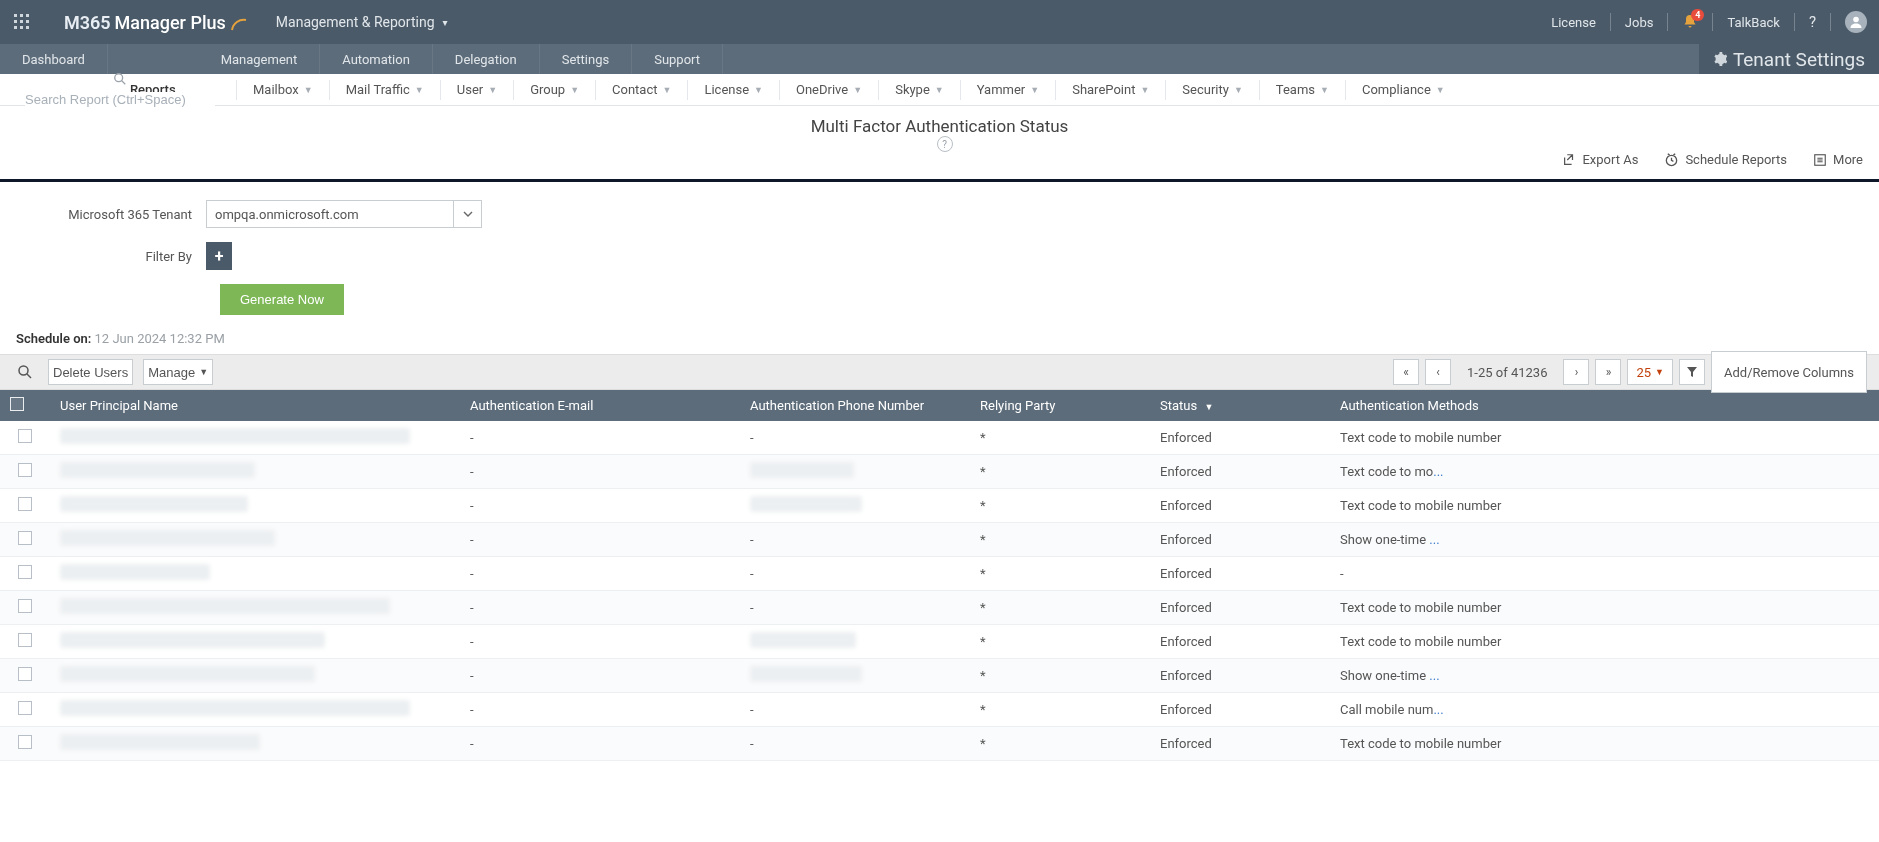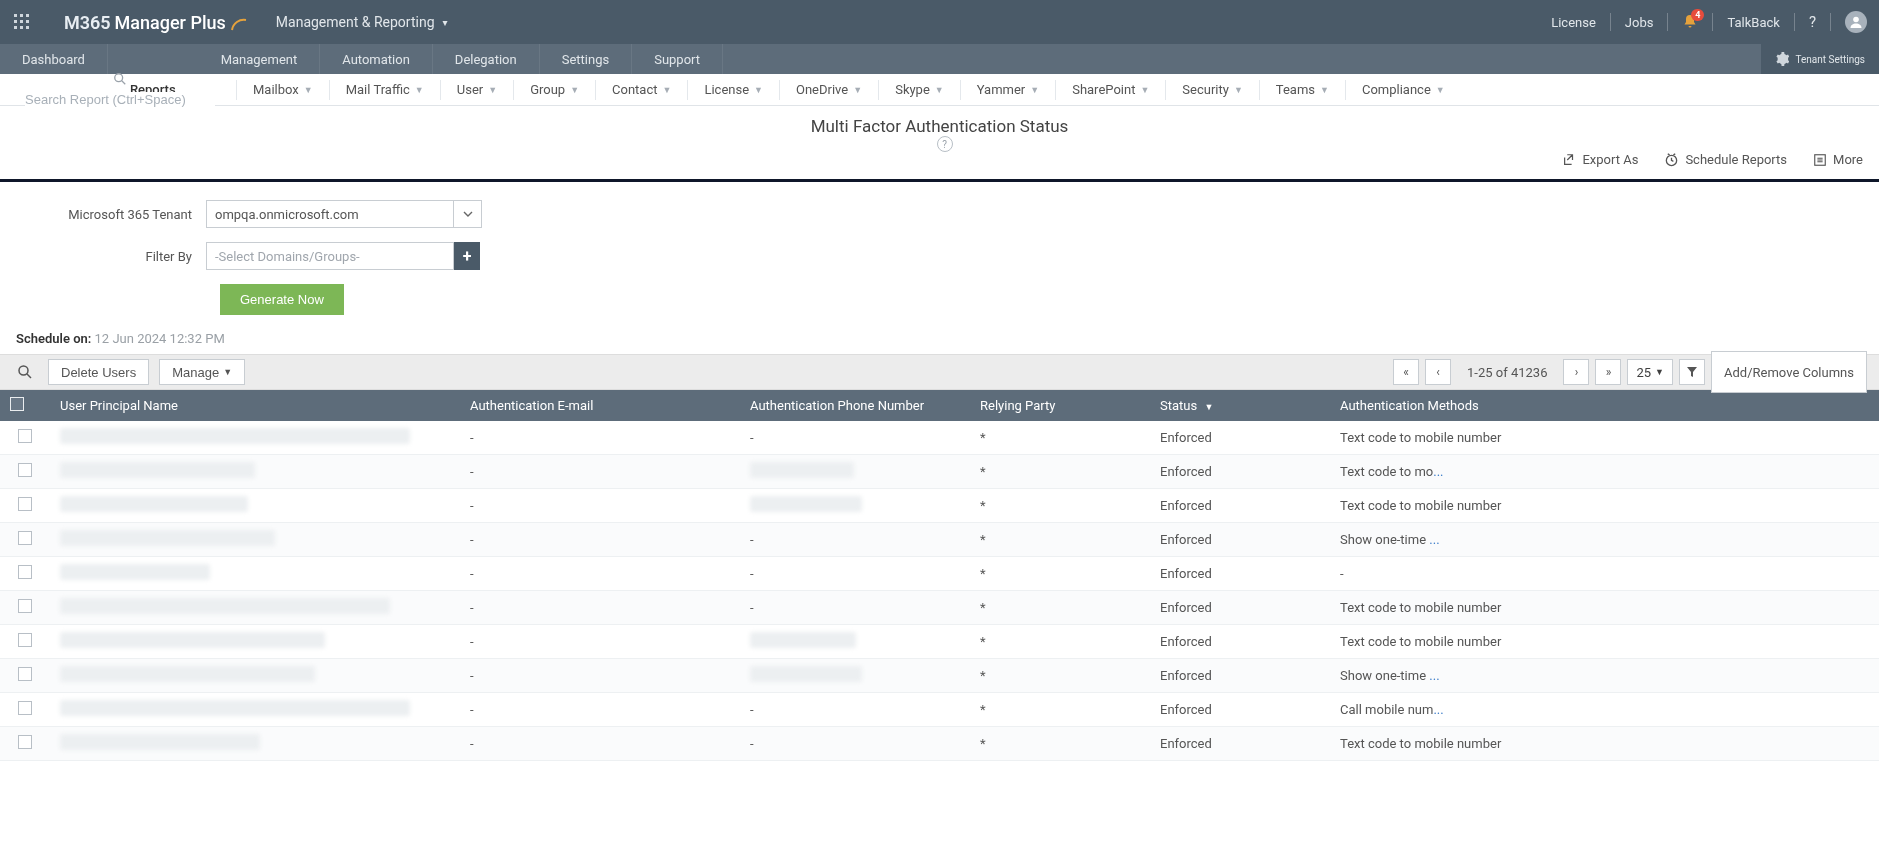--- a/index.html
+++ b/index.html
@@ -18,21 +18,21 @@
   .topbar-right a { color: #e1e6ea; font-size: 13px; text-decoration: none; }
   .top-sep { width:1px; height:18px; background: rgba(255,255,255,0.25); }
   .bell-wrap { position: relative; }
   .bell-badge { position: absolute; top:-5px; right:-6px; background:#e74c3c; color:#fff; font-size:9px; border-radius:7px; padding:1px 4px; font-weight:bold; }
   .avatar { width:22px; height:22px; border-radius:50%; background:#a8b2bc; display:flex; align-items:center; justify-content:center; }
 
   
   .maintabs { background: #5d6c7a; display: flex; align-items: stretch; height: 30px; }
   .maintabs .tab { color: #e1e6ea; font-size: 13px; padding: 0 22px; display:flex; align-items:center; cursor:pointer; border-right:1px solid rgba(255,255,255,0.08); }
   .maintabs .tab.active { background: #fff; color: #333; font-weight:500;margin-top:45px; }
-  .tenant-settings-btn { margin-left:auto; background:#4a5a68; color:#e1e6ea; padding: 0 14px; display:flex; align-items:center; gap:6px; font-size:10px; cursor:pointer; }
+  .tenant-settings-btn { margin-left:auto; background:#4a5a68; color:#e1e6ea; padding: 0 14px; display:flex; align-items:center; gap:6px; font-size:19px; cursor:pointer; }
 
   
   .subbar { background:#fff; border-bottom:1px solid #e0e4e8; height:32px; display:flex; align-items:center; padding: 0 10px; }
   .search-wrap { display:flex; align-items:center; gap:6px; width: 220px; flex-direction: column; }
   .search-wrap input { border:none; outline:none; font-size:13px; color:#333; width:190px; }
   .search-wrap input::placeholder { color:#a8b0b8; }
   .subbar-items { display:flex; align-items:center; gap:0; margin-left: 6px; }
   .subbar-item { padding: 0 16px; font-size:13px; color:#555; display:flex; align-items:center; gap:5px; border-left:1px solid #e4e8ec; cursor:pointer; height:20px; }
   .subbar-item .car { color:#a6adb5; font-size:9px; }
 
@@ -53,25 +53,25 @@
   .domain-add { width:26px; height:28px; background:#4a5a68; color:#fff; display:flex; align-items:center; justify-content:center; font-size:16px; font-weight:bold; cursor:pointer; }
   .generate-btn { margin-left:204px; background:#7db756; color:#fff; border:none; padding:8px 20px; font-size:13px; cursor:pointer; }
 
   .generated-on { padding: 6px 16px 8px; font-size:13px; }
   .generated-on .lbl { font-weight:600; color:#333; }
   .generated-on .val { color:#9aa0a6; }
 
   
   .table-toolbar { background:#ececec; height:36px; display:flex; align-items:center; padding:0 12px; border-top:1px solid #ddd; border-bottom:1px solid #ddd; gap:10px; }
   .tb-iconbtn { width:26px; height:26px; border:1px solid transparent; display:flex; align-items:center; justify-content:center; color:#666; cursor:pointer; }
-  .tb-btn { height:26px; padding:0 12px; border:1px solid #c8cdd2; background:#fff; color:#555; font-size:13px; cursor:pointer; display:flex; align-items:center; gap:4px; }
+  .tb-btn { height:26px; padding:0 4px; border:1px solid #c8cdd2; background:#fff; color:#555; font-size:13px; cursor:pointer; display:flex; align-items:center; gap:4px; }
   .tb-right { margin-left:auto; display:flex; align-items:center; gap:6px; }
   .pg-btn { width:26px; height:26px; border:1px solid #c8cdd2; background:#fff; display:flex; align-items:center; justify-content:center; color:#555; cursor:pointer; font-size:12px; }
   .pg-info { padding:0 10px; font-size:13px; color:#555; }
-  .pg-size { height:26px; border:1px solid #c8cdd2; background:#fff; padding:0 8px; display:flex; align-items:center; gap:4px; font-size:13px; color:#404040; cursor:pointer; }
+  .pg-size { height:26px; border:1px solid #c8cdd2; background:#fff; padding:0 8px; display:flex; align-items:center; gap:4px; font-size:13px; color:#c2410c; cursor:pointer; }
   .addcols { height:42px; border:1px solid #c8cdd2; background:#fff; padding:0 12px; display:flex; align-items:center; color:#555; font-size:13px; cursor:pointer; }
 
   
   table.datagrid { width:100%; border-collapse:collapse; }
   .datagrid thead th { background:#5d6c7a; color:#fff; text-align:left; font-weight:400; font-size:13px; padding:7px 10px; }
   .datagrid thead th .sortcar { font-size:9px; margin-left:4px; }
   .datagrid tbody td { padding:7px 10px; border-bottom:1px solid #edf0f2; font-size:13px; color:#555; }
   .datagrid tbody tr:nth-child(even) { background:#fafbfc; }
   .chk { width:14px; height:14px; border:1px solid #b8bfc6; background:#fff; display:inline-block; }
   .hdr-chk { width:14px; height:14px; border:1px solid #eaedef; background:#6a7886; display:inline-block; }
@@ -266,23 +266,20 @@
       <span>ompqa.onmicrosoft.com</span>
     </div>
     <div class="tenant-caret">
       <svg width="10" height="10" viewBox="0 0 10 10">
           <path d="M1 3l4 4 4-4" stroke="#666" stroke-width="1.4" fill="none"></path>
         </svg>
     </div>
   </div>
   <div class="formrow">
     <label>Filter By</label>
-    <div class="domain-select">
-      <span>-Select Domains/Groups-</span>
-    </div>
     <div class="domain-add">+</div>
   </div>
   <button class="generate-btn">Generate Now</button>
 </div>
 
 <div class="generated-on">
   <span class="lbl">Schedule on:</span>
   <span class="val">12 Jun 2024 12:32 PM</span>
 </div>
 

